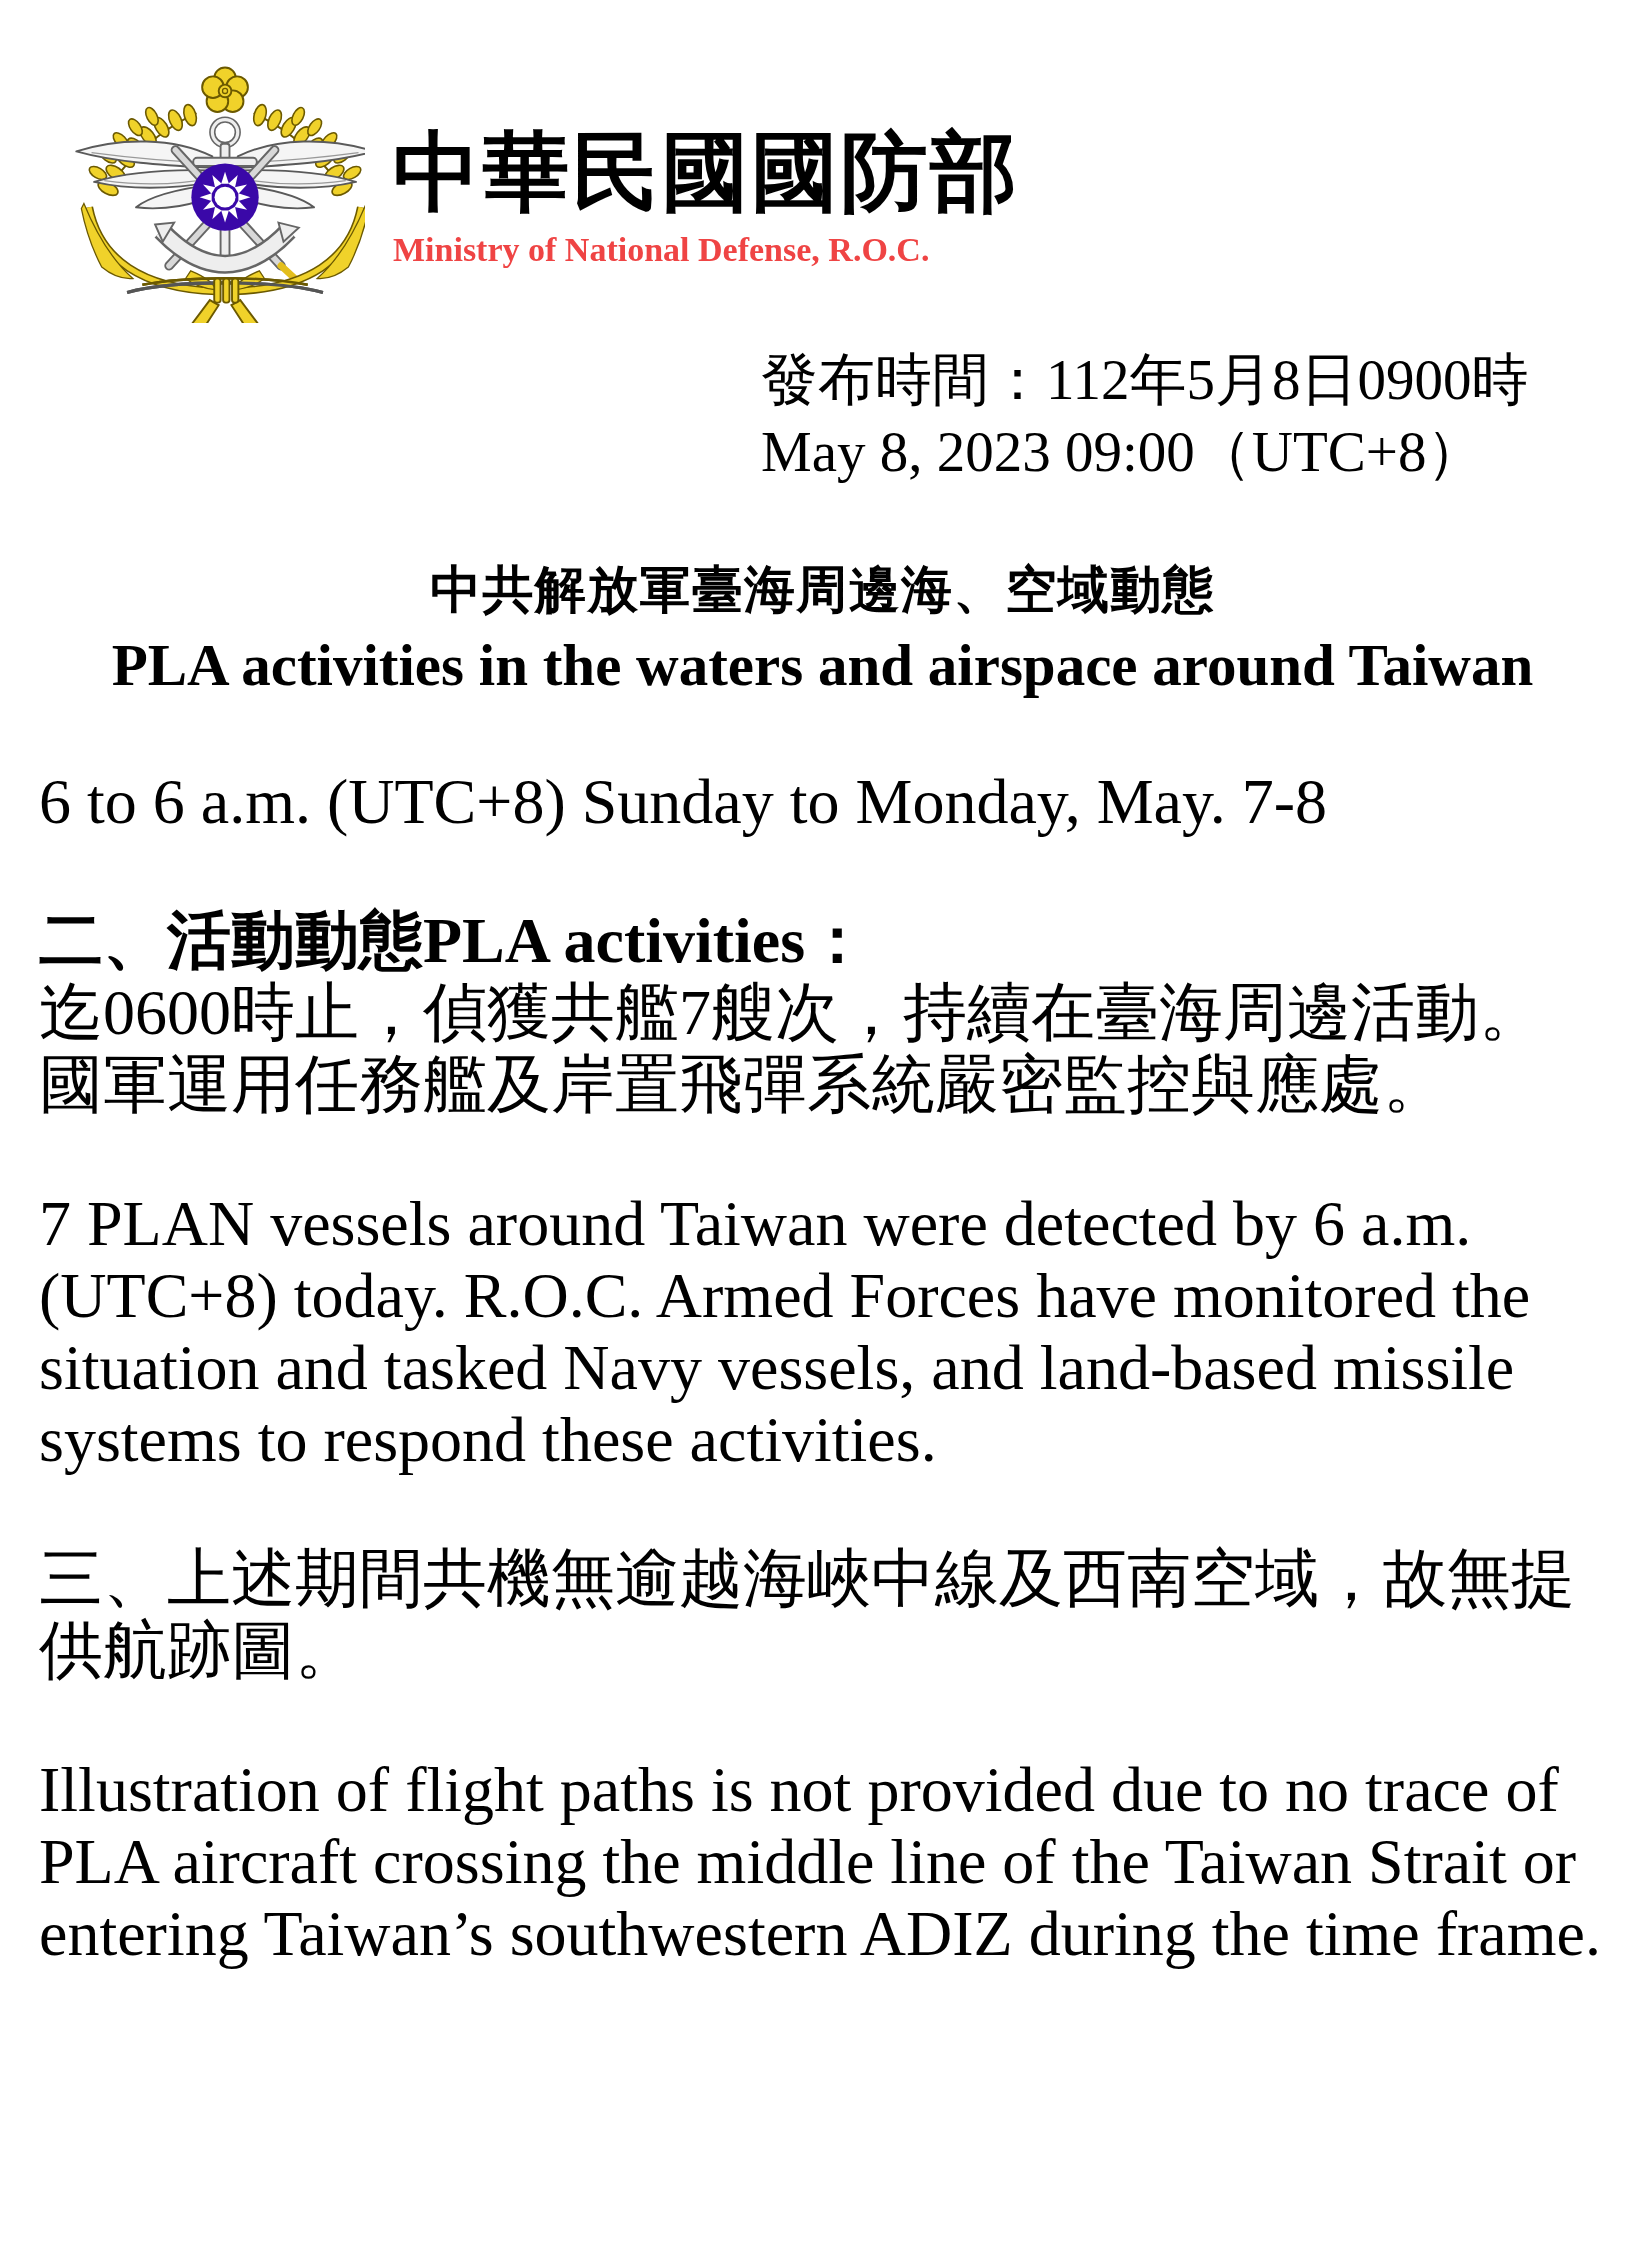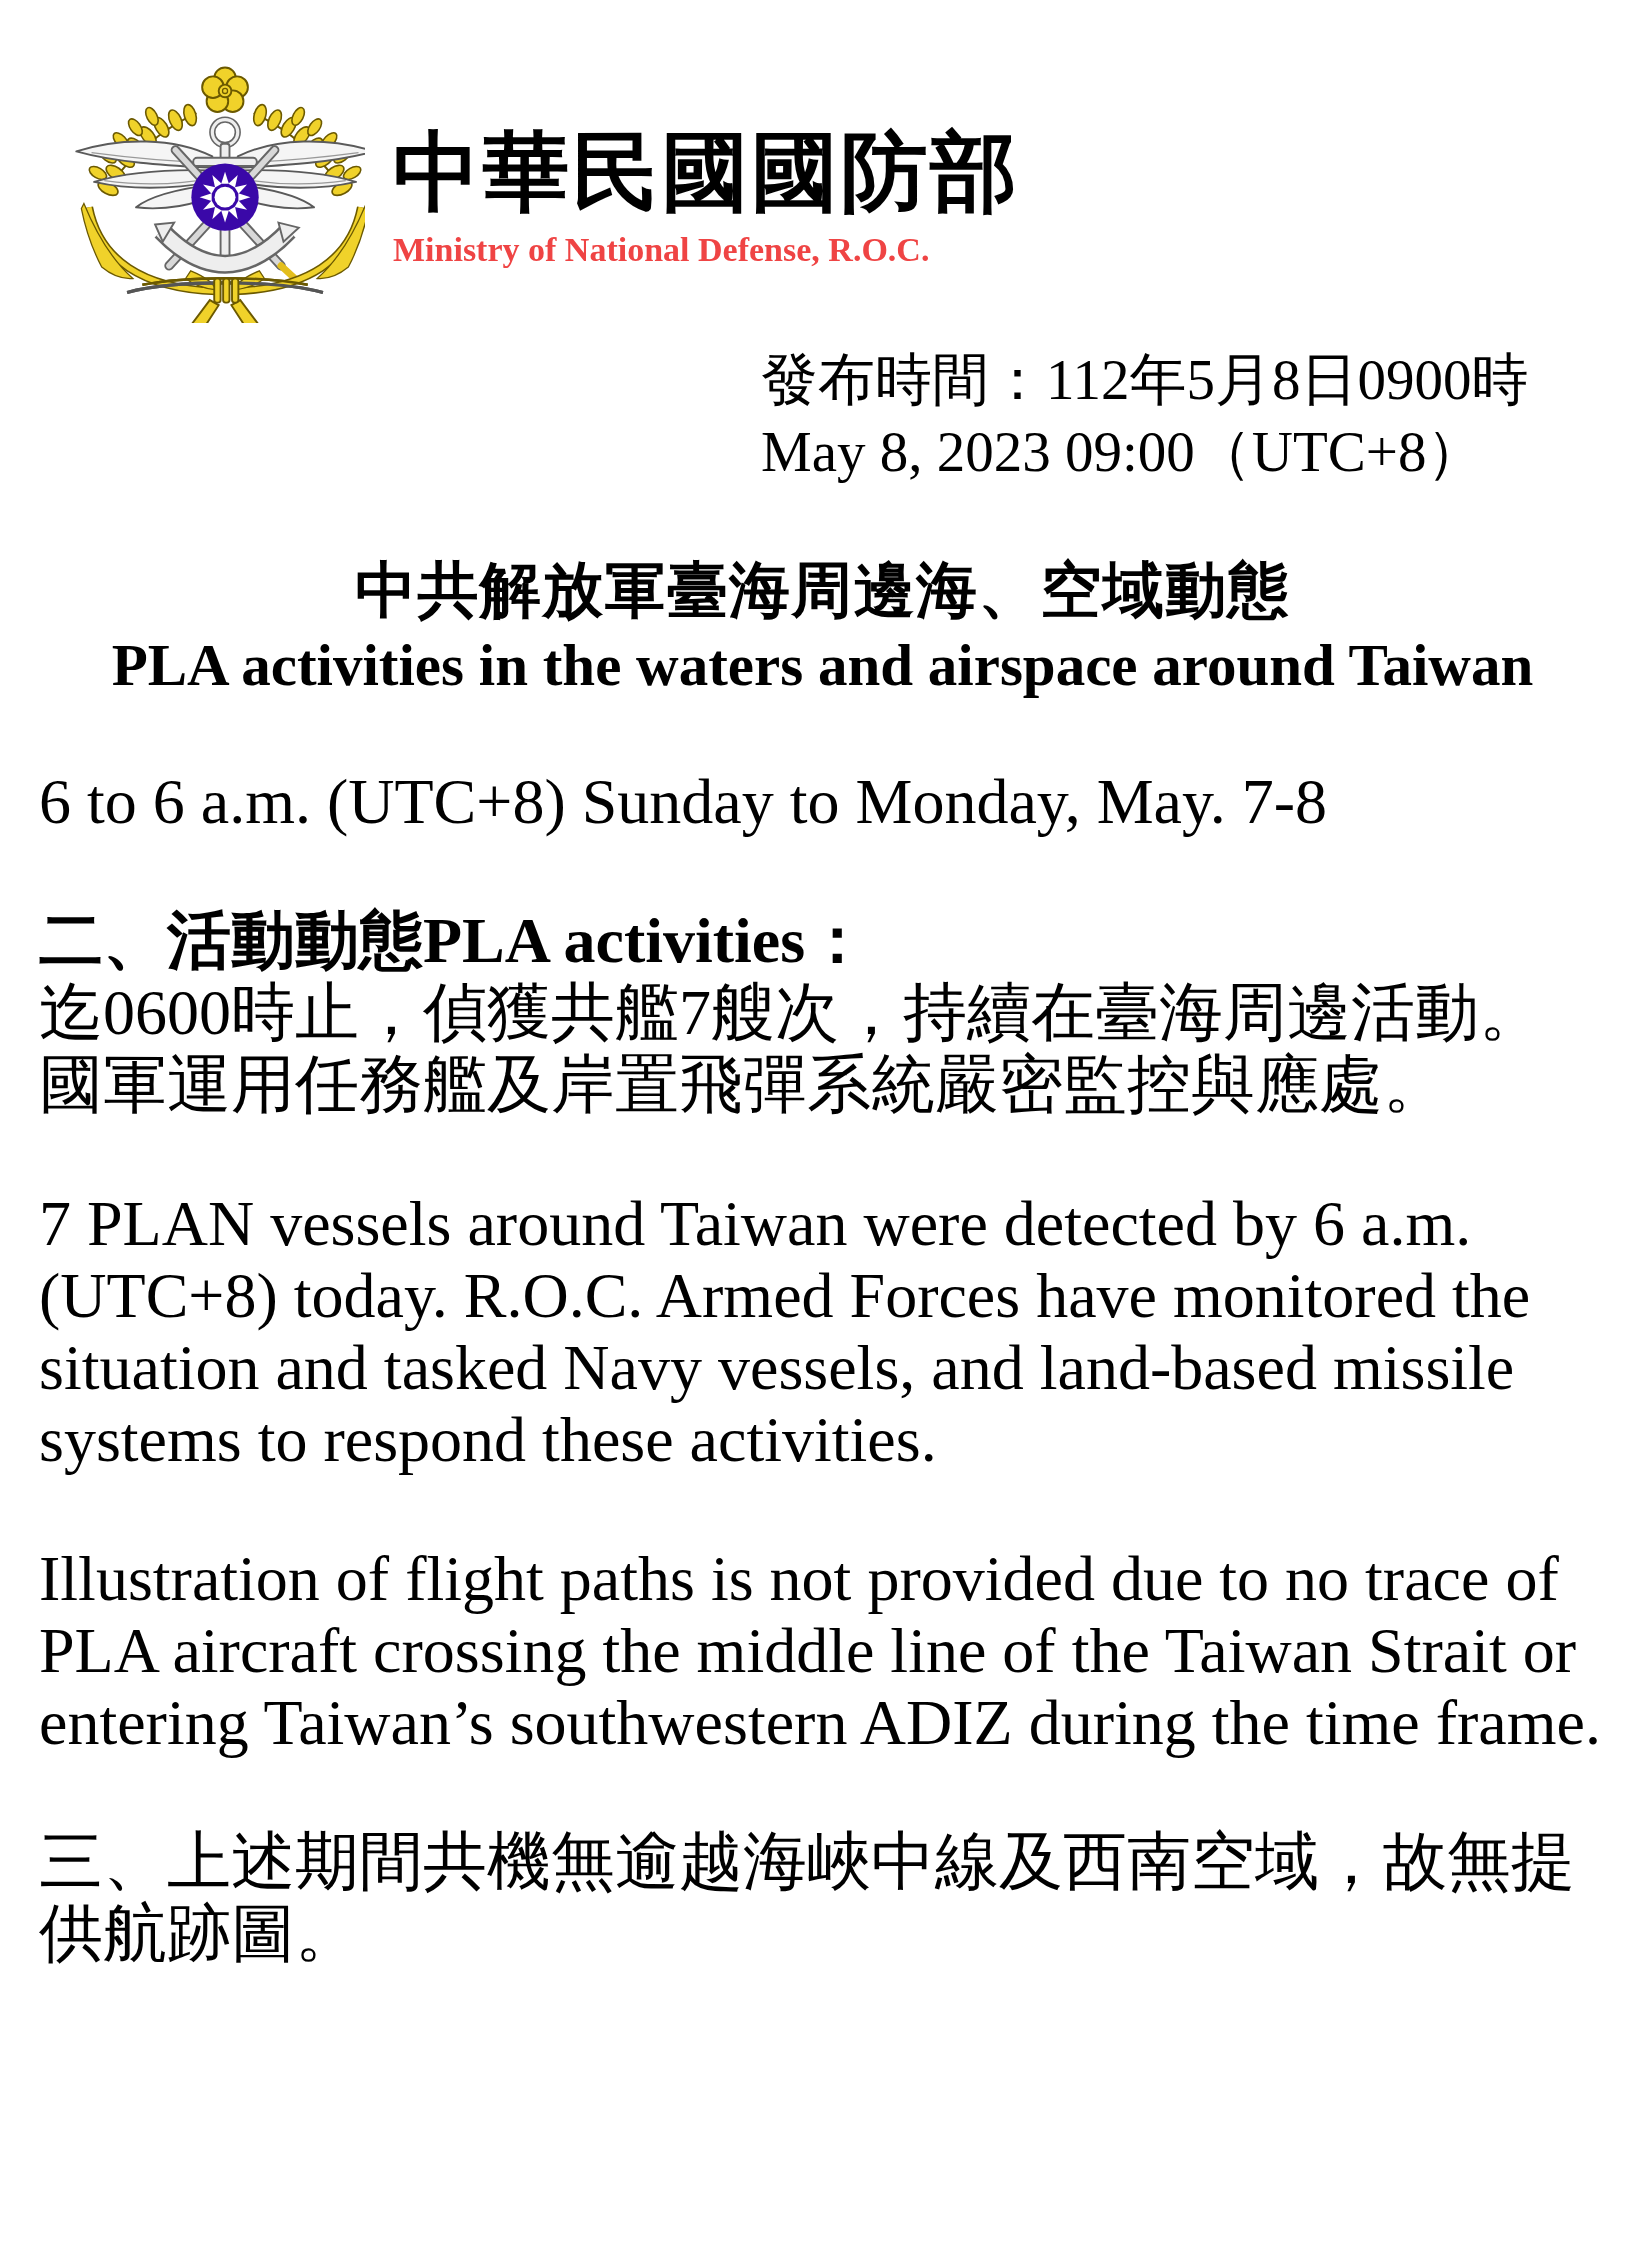--- a/index.html
+++ b/index.html
@@ -14,21 +14,21 @@
   .emblem{position:absolute;left:66px;top:56px;width:299px;height:267px;}
   .brand{position:absolute;left:393px;top:125px;}
   .brand-zh{font-size:87px;line-height:95px;letter-spacing:2.5px;white-space:nowrap;font-weight:bold;text-align:center;}
   .brand-en{margin-top:10.2px;font-size:34px;line-height:39px;font-weight:bold;color:#ef4444;white-space:nowrap;}
 
   
   .release{position:absolute;left:761px;top:344px;font-size:57px;line-height:72px;white-space:nowrap;}
 
   
   .titleblock{position:absolute;left:0;top:553px;width:1645px;text-align:center;font-weight:bold;}
-  .title-zh{font-size:61px;line-height:75px;letter-spacing:1.3px;}
+  .title-zh{font-size:51px;line-height:75px;letter-spacing:1.3px;}
   .title-en{font-size:59px;line-height:75px;}
 
   
   .article{position:absolute;left:39px;top:766px;width:1580px;font-size:64px;line-height:72px;}
   .article .h{font-weight:bold;margin:0;}
   .article .p{white-space:pre-line;margin:0 0 67px 0;}
   .article .p:last-child{margin-bottom:0;}
 </style>
 </head>
 <body>
@@ -155,21 +155,21 @@
 
   <div class="article">
     <div class="p">6 to 6 a.m. (UTC+8) Sunday to Monday, May. 7-8</div>
     <div class="h">二、活動動態PLA activities：</div>
     <div class="p">迄0600時止，偵獲共艦7艘次，持續在臺海周邊活動。
 國軍運用任務艦及岸置飛彈系統嚴密監控與應處。</div>
     <div class="p">7 PLAN vessels around Taiwan were detected by 6 a.m.
 (UTC+8) today. R.O.C. Armed Forces have monitored the
 situation and tasked Navy vessels, and land-based missile
 systems to respond these activities.</div>
+    <div class="p">三、上述期間共機無逾越海峽中線及西南空域，故無提
+供航跡圖。</div>
     <div class="p">Illustration of flight paths is not provided due to no trace of
 PLA aircraft crossing the middle line of the Taiwan Strait or
 entering Taiwan’s southwestern ADIZ during the time frame.</div>
-    <div class="p">三、上述期間共機無逾越海峽中線及西南空域，故無提
-供航跡圖。</div>
   </div>
 
 </div>
 
 
 </body></html>

